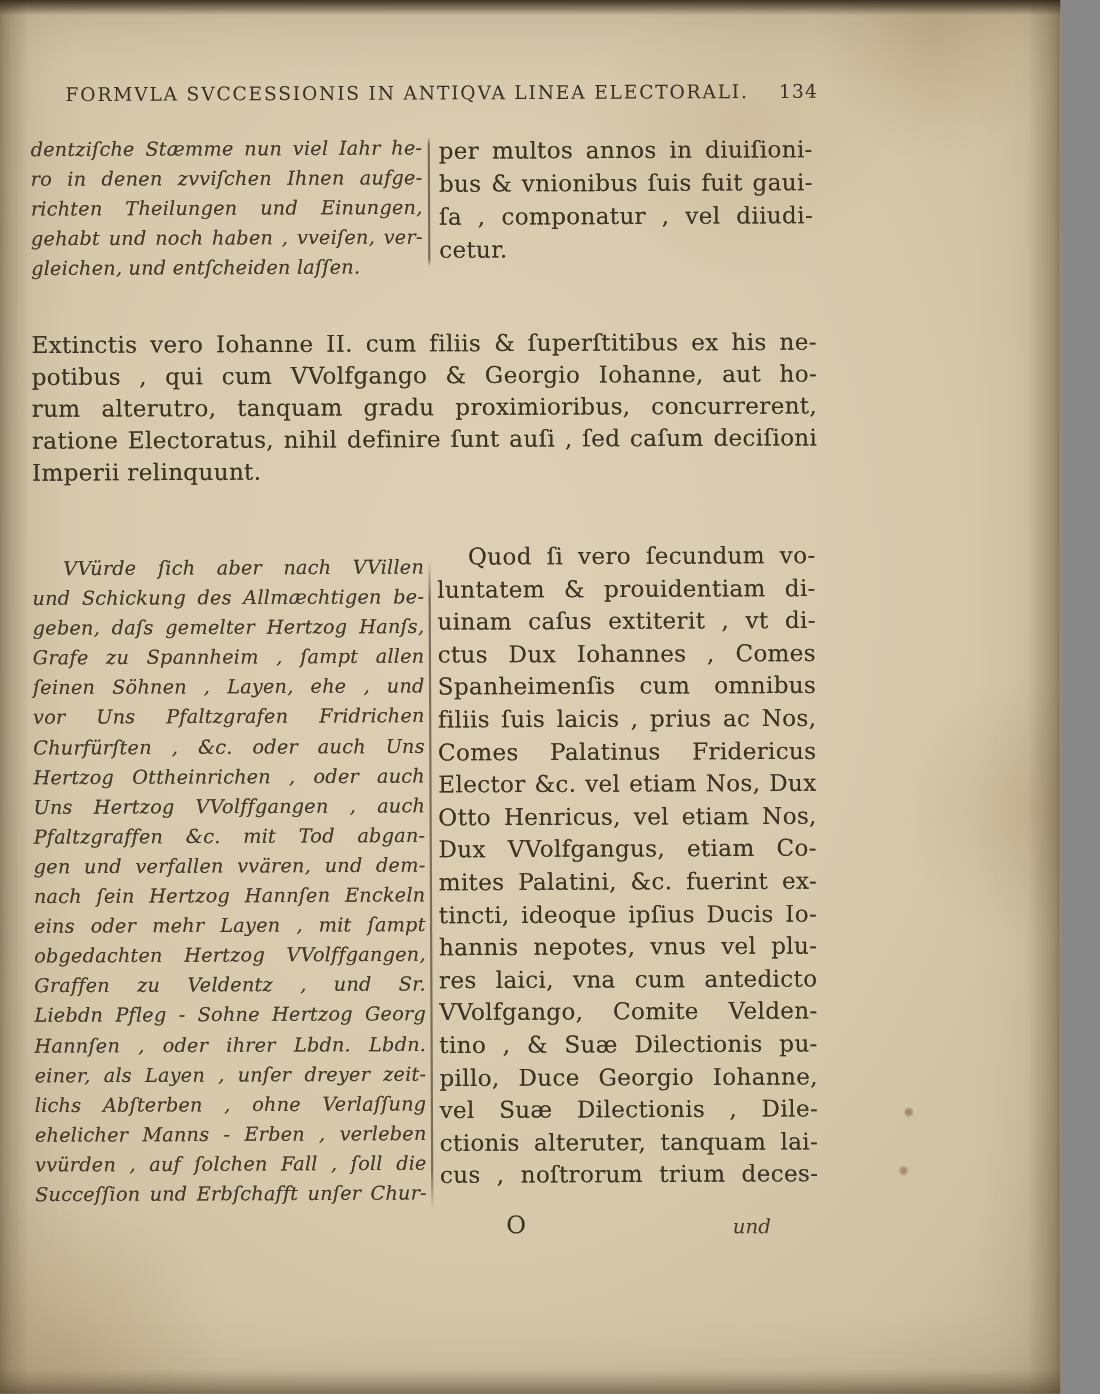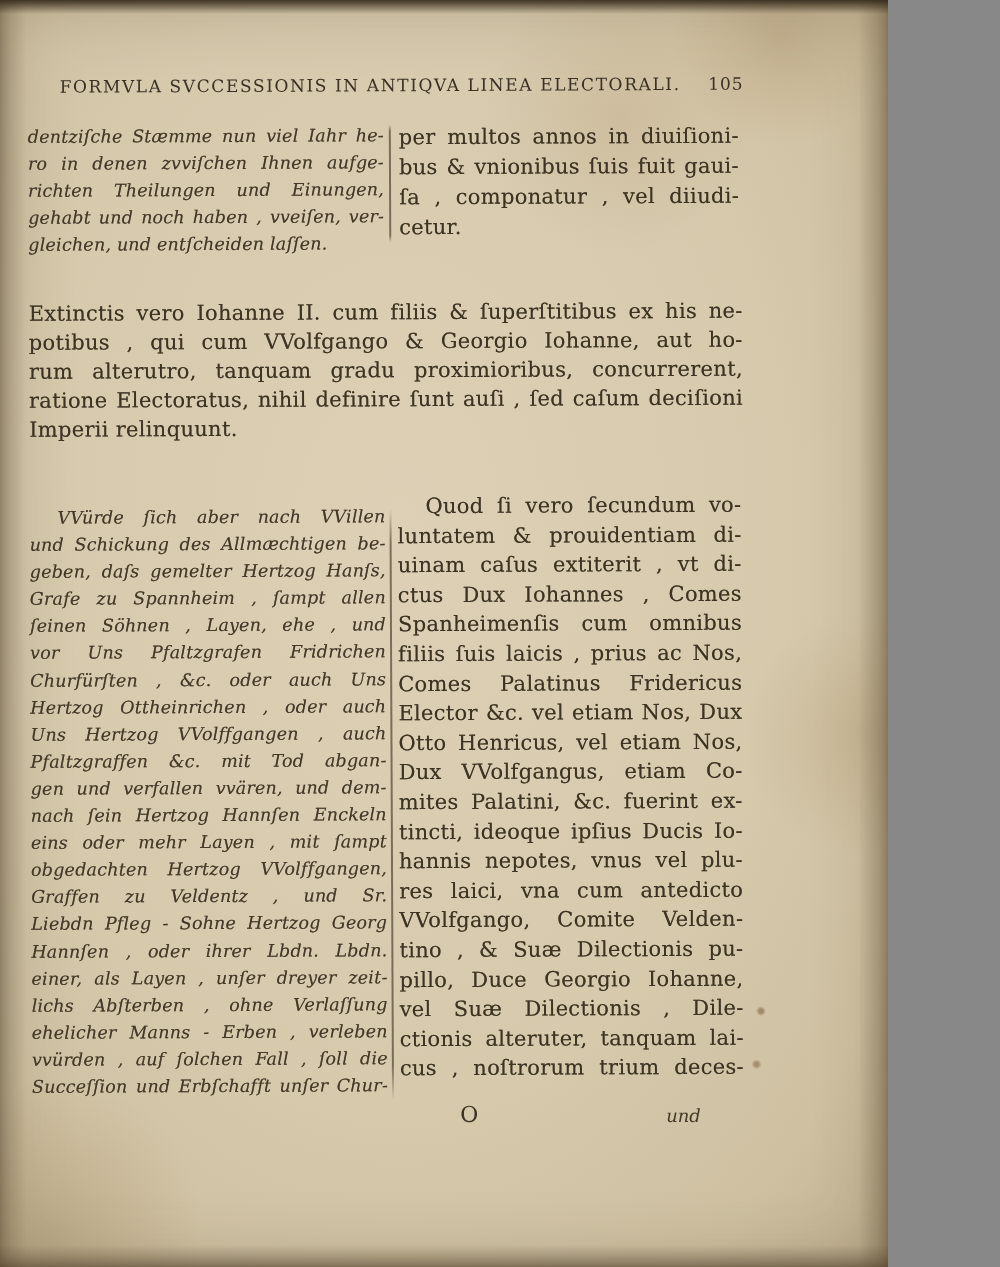--- a/index.html
+++ b/index.html
@@ -2,21 +2,21 @@
 <html><head>
 <meta charset="utf-8">
 <style>
   html, body {
     margin: 0;
     padding: 0;
     background: #888;
   }
   .page {
     position: relative;
-    width: 888px;
+    width: 964px;
     height: 1267px;
     overflow: hidden;
     font-family: "DejaVu Serif", "Liberation Serif", serif;
     color: #3c3322;
     background:
       linear-gradient(180deg, rgba(28,20,10,0.8), rgba(28,20,10,0) 14px),
       linear-gradient(0deg, rgba(60,45,25,0.40), rgba(60,45,25,0) 22px),
       linear-gradient(90deg, rgba(70,55,30,0.28), rgba(70,55,30,0) 26px),
       linear-gradient(270deg, rgba(70,55,30,0.32), rgba(70,55,30,0) 30px),
       radial-gradient(circle at 88% 3%, rgba(140,105,60,0.22), transparent 110px),
@@ -109,21 +109,21 @@
   }
 </style>
 </head>
 <body>
 
 <div class="page">
   <div class="content">
 
     <header class="running-head">
       <span class="head-title">FORMVLA SVCCESSIONIS IN ANTIQVA LINEA ELECTORALI.</span>
-      <span class="page-number">105</span>
+      <span class="page-number">134</span>
     </header>
 
     <section class="col german top-german last-left">
         <div class="tline">dentziſche Stæmme nun viel Iahr he-</div>
         <div class="tline">ro in denen zvviſchen Ihnen aufge-</div>
         <div class="tline">richten Theilungen und Einungen,</div>
         <div class="tline">gehabt und noch haben , vveiſen, ver-</div>
         <div class="tline">gleichen, und entſcheiden laſſen.</div>
       </section>
 

